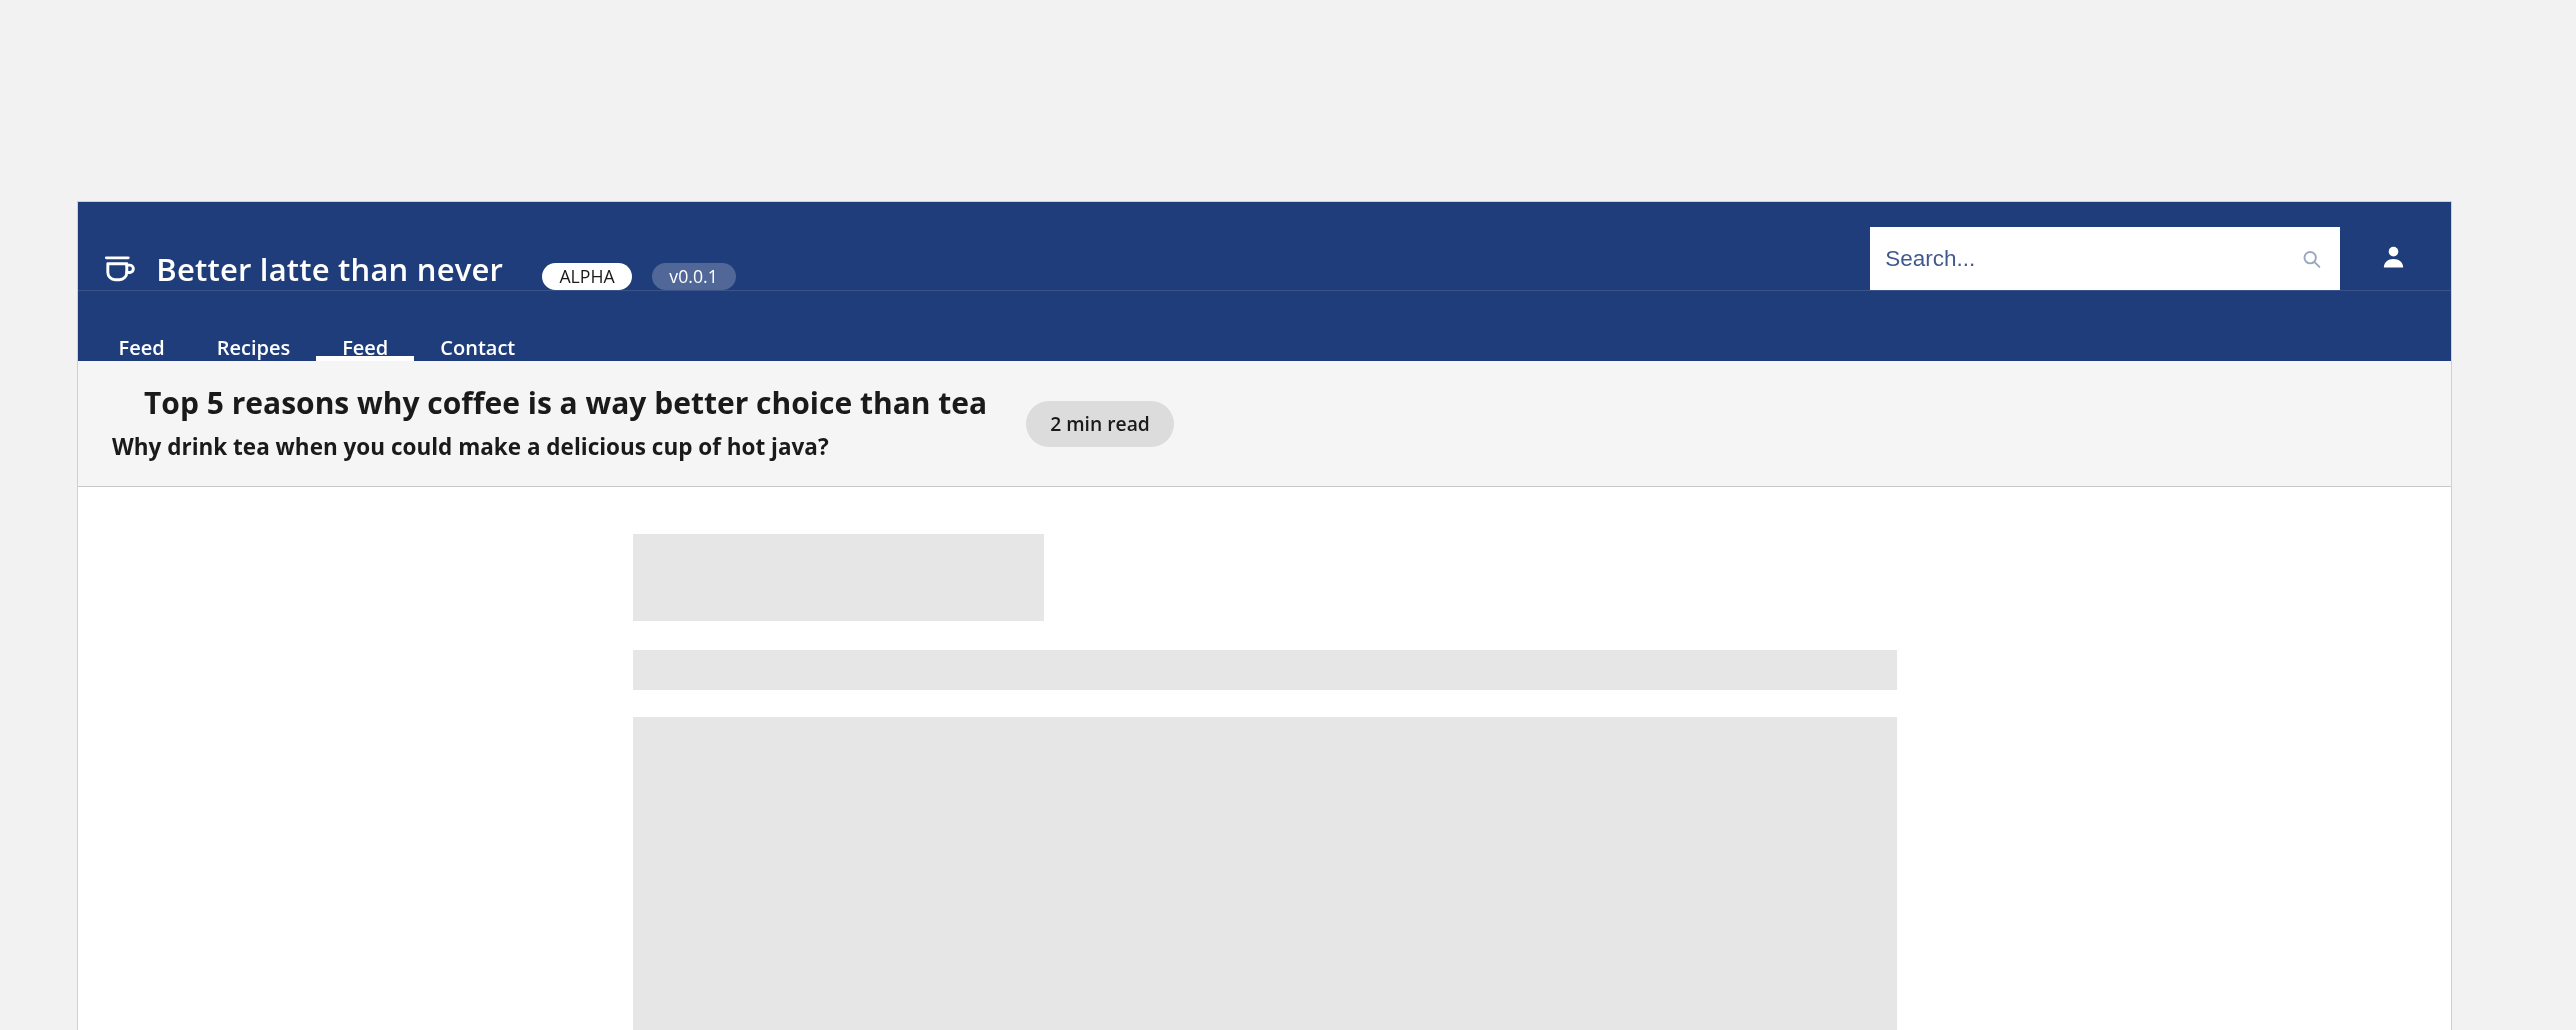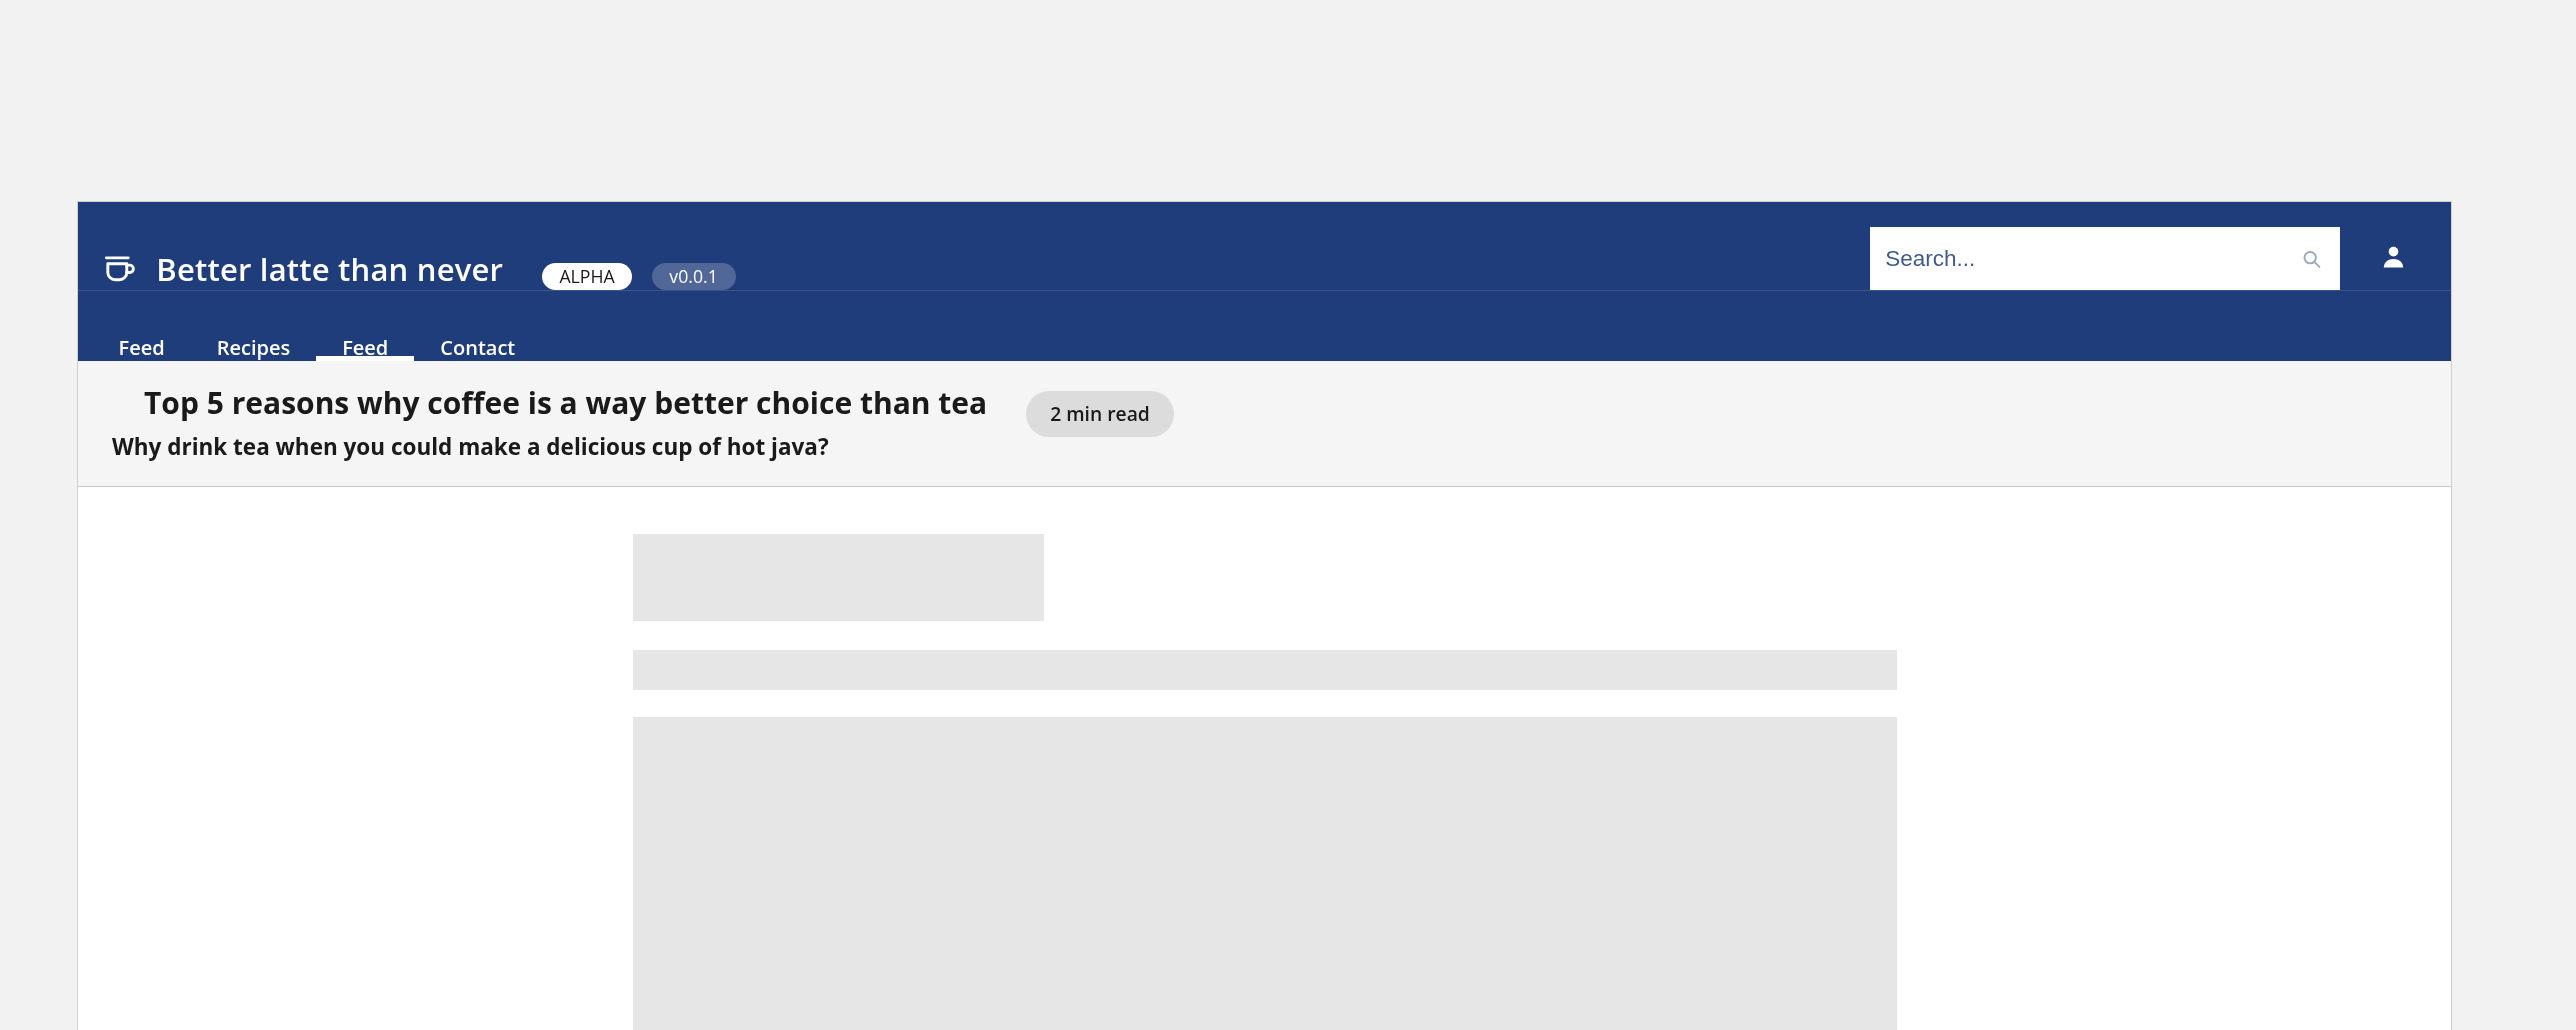--- a/index.html
+++ b/index.html
@@ -190,21 +190,21 @@
   }
   
   .read-time-chip {
     background: #dcdcdc;
     color: #1a1a1a;
     font-size: 19.3px;
     font-weight: 600;
     padding: 9.7px 24px;
     border-radius: 804px;
     white-space: nowrap;
-    margin-top: 7px;
+    margin-top: 17px;
   }
   
   
   .content {
     padding: 47px 0 0 0;
     display: flex;
     justify-content: center;
   }
   
   .article {

